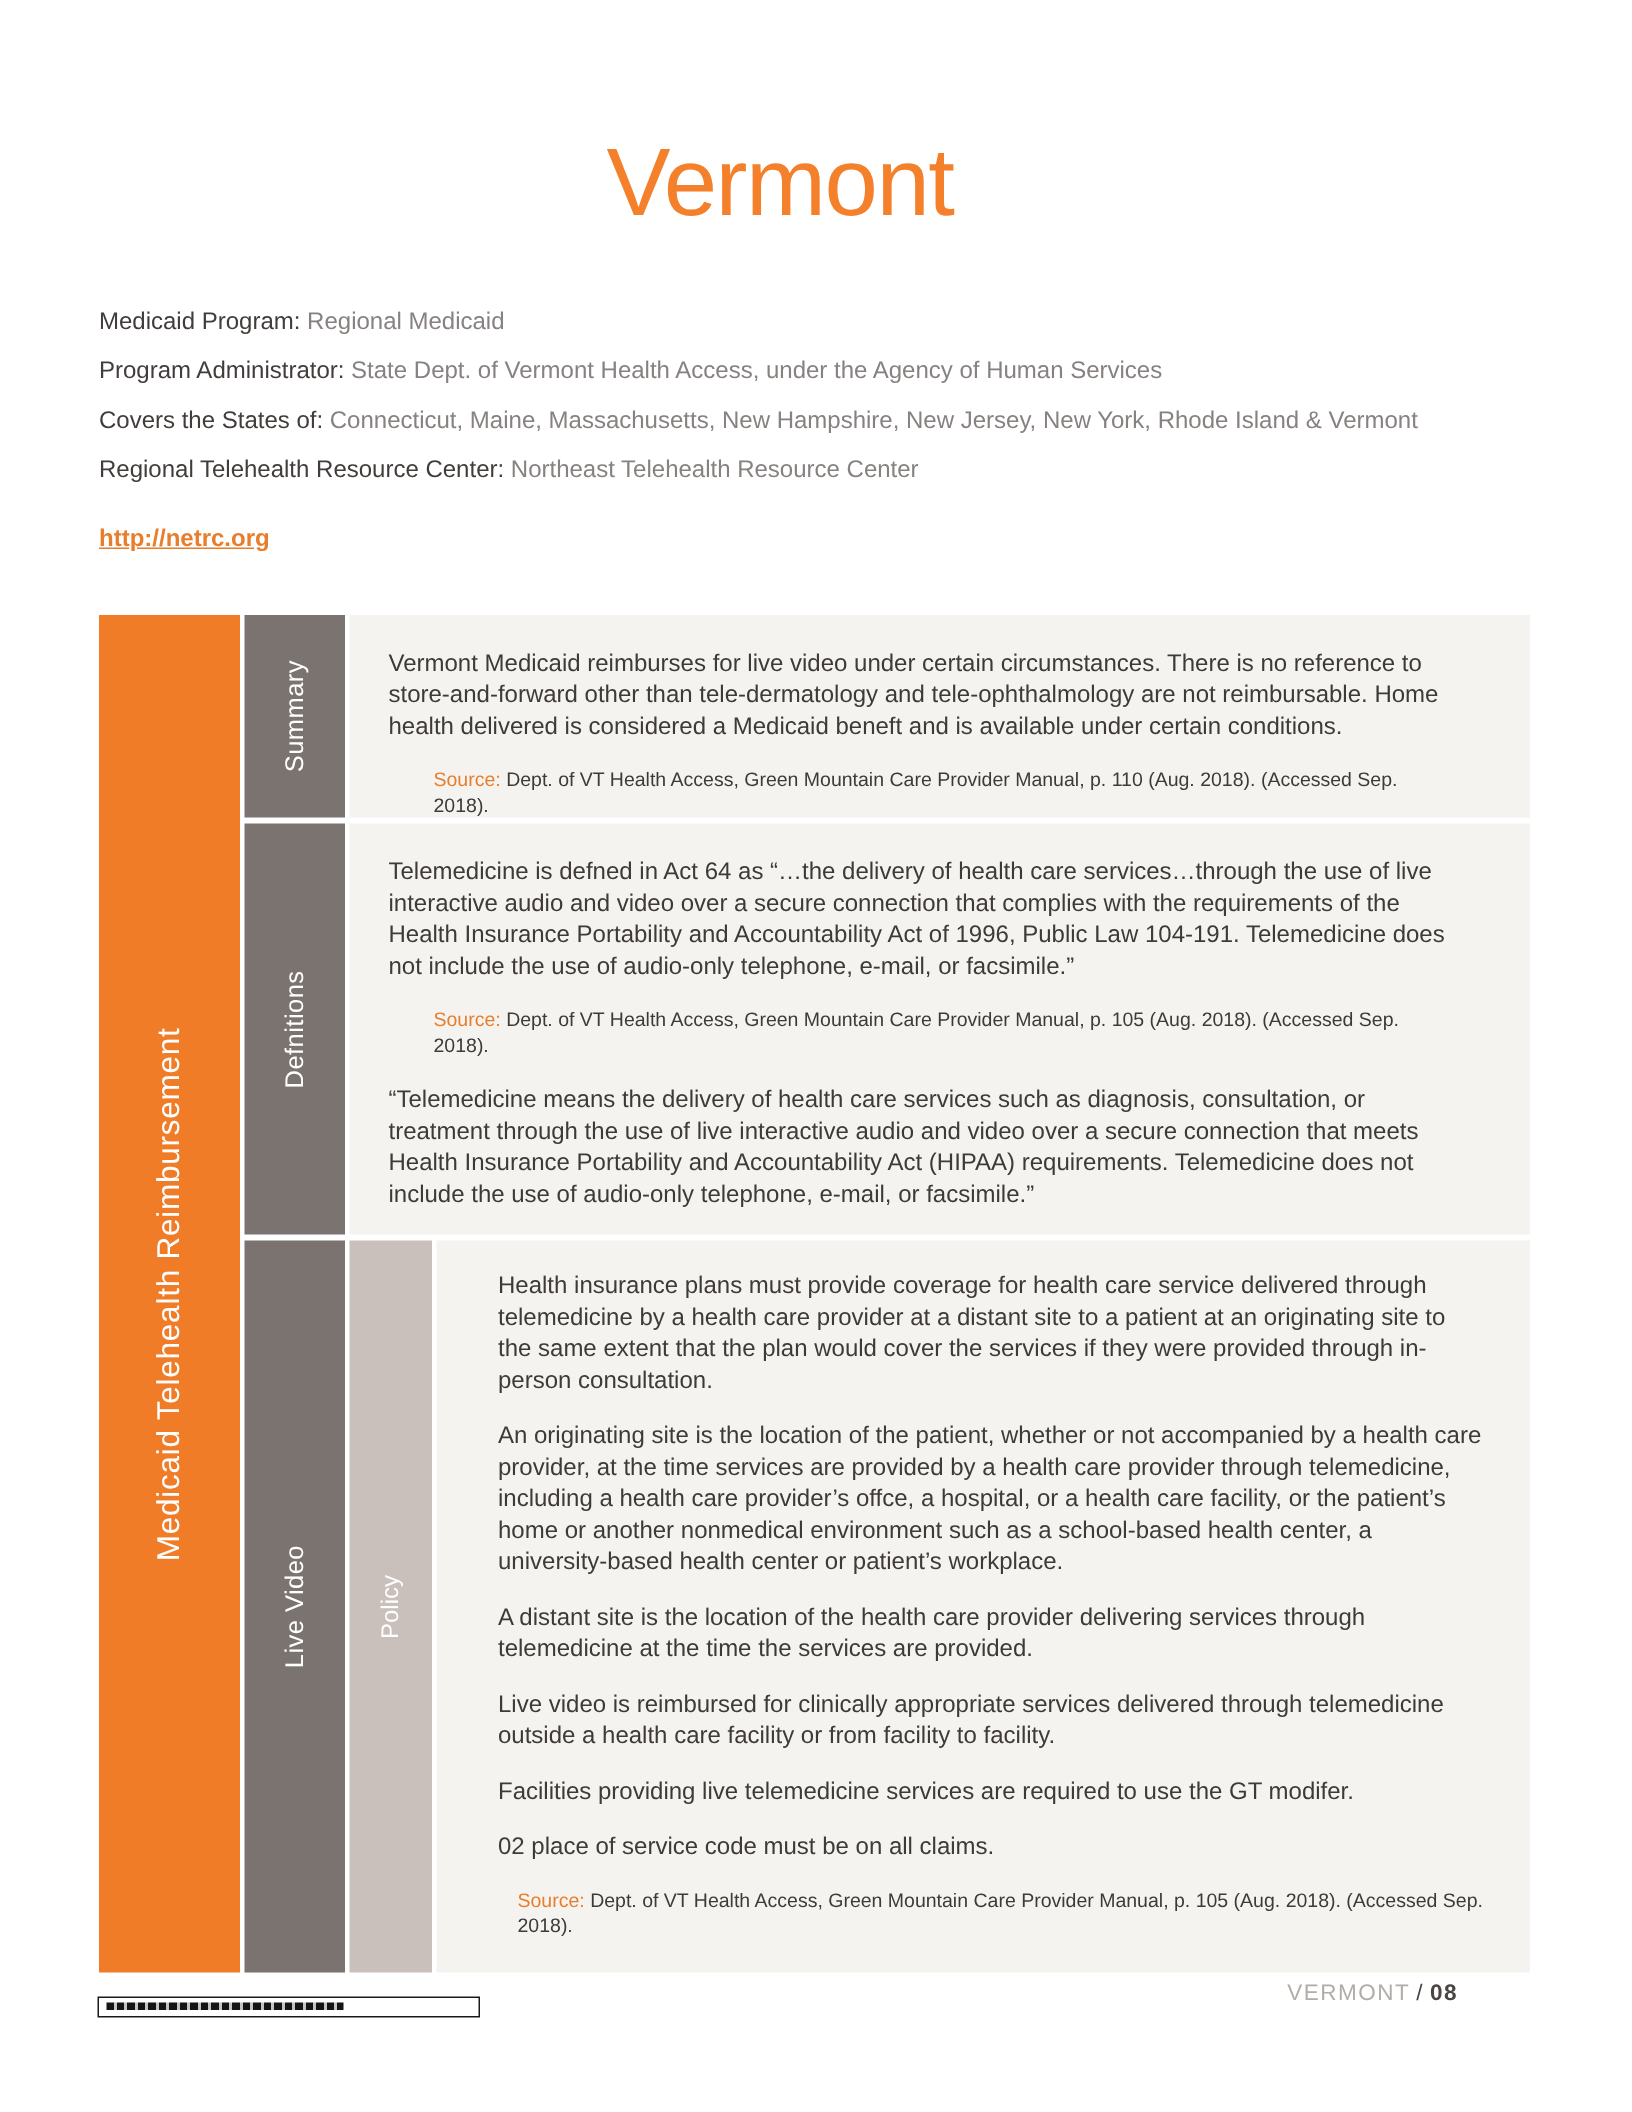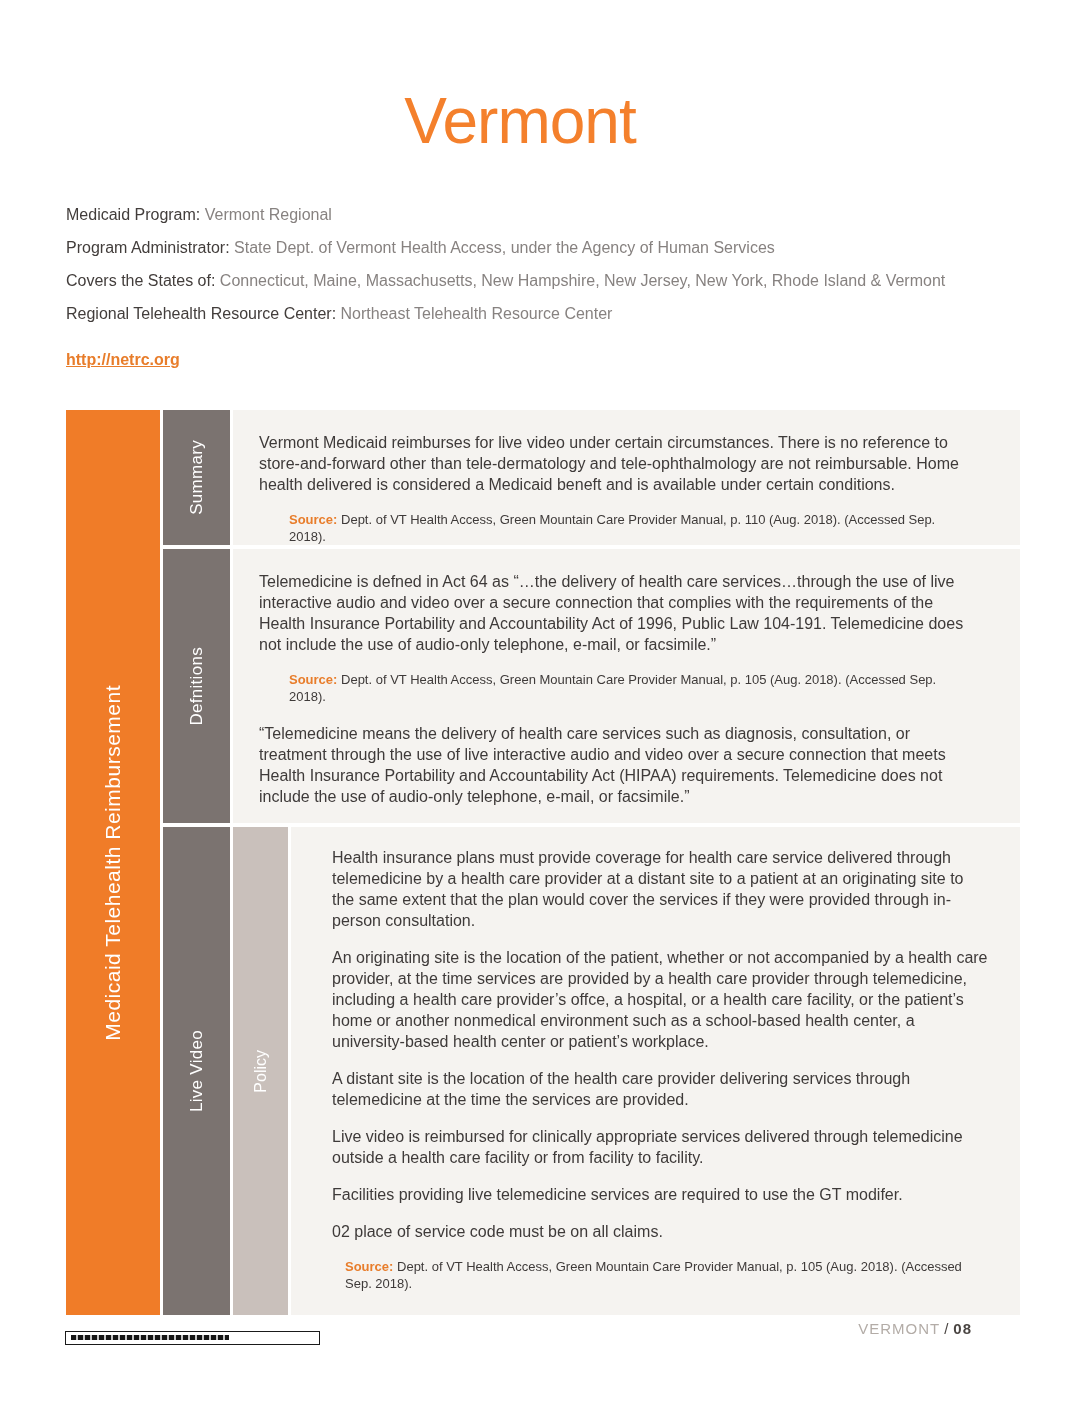--- a/index.html
+++ b/index.html
@@ -62,21 +62,21 @@
   .row-livevideo .content-cell { padding:20px 30px 0 24px; }
   .body-p {
     margin:0 0 16px 0; font-size:16px; line-height:21px; color:#3E3A39;
     max-width:714px;
   }
   .row-livevideo .body-p { max-width:672px;margin-left:17px; }
   .source-line {
     margin:0 0 18px 30px; font-size:13px; line-height:17px; color:#3E3A39;
     max-width:680px;
   }
-  .source-label { color:#E87D2B; font-weight:bold; }
+  .source-label { color:#E87D2B; font-weight:normal; }
 
   
   .footnote-box {
     position:absolute; left:65px; top:1331px; width:253px; height:12px;
     border:1px solid #1a1a1a; background:#ffffff;
   }
   .footnote-smudge {
     margin:3px 0 0 5px; width:158px; height:5px;
     background:repeating-linear-gradient(90deg,#151515 0 5px, rgba(21,21,21,.25) 5px 7px);
   }
@@ -93,21 +93,21 @@
 </head>
 <body>
 
 <div class="page">
 
   <h1 class="doc-title">Vermont</h1>
 
   <div class="header-info">
     <div>
       <span class="fld-label">Medicaid Program:</span>
-      <span>Vermont Regional</span>
+      <span>Regional Medicaid</span>
     </div>
     <div>
       <span class="fld-label">Program Administrator:</span>
       <span>State Dept. of Vermont Health Access, under the Agency of Human Services</span>
     </div>
     <div>
       <span class="fld-label">Covers the States of:</span>
       <span>Connecticut, Maine, Massachusetts, New Hampshire, New Jersey, New York, Rhode Island &amp; Vermont</span>
     </div>
     <div>

